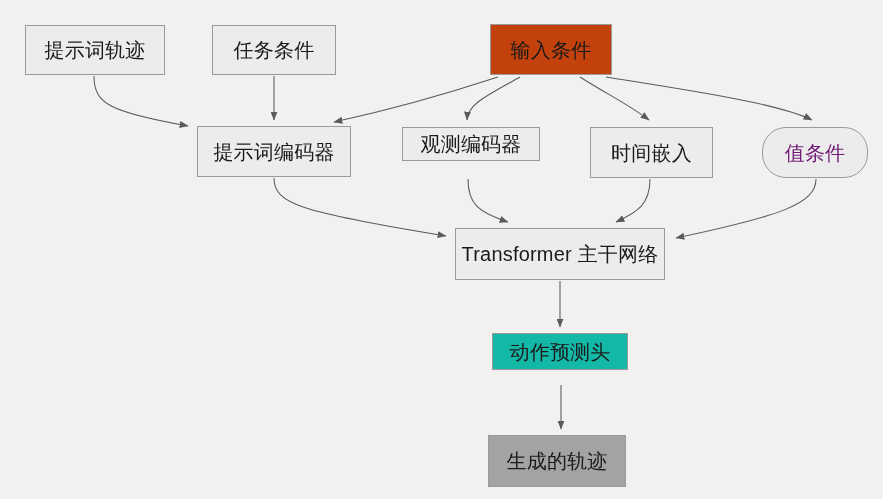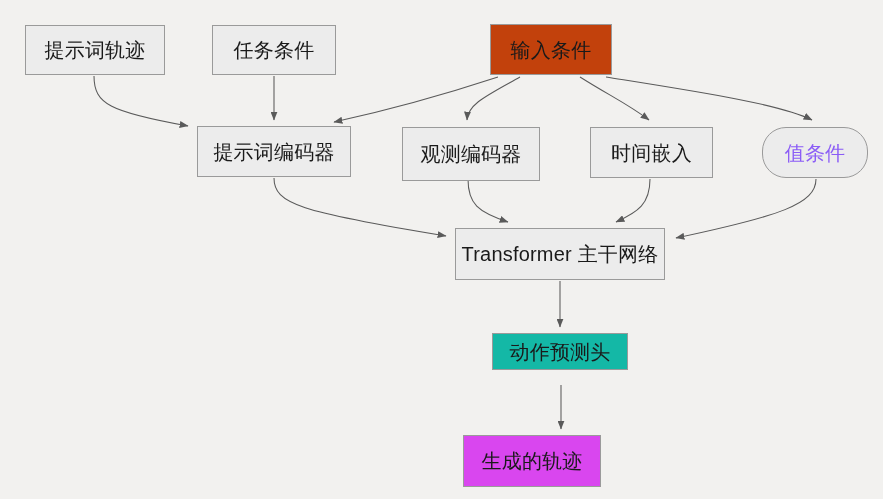--- a/index.html
+++ b/index.html
@@ -81,32 +81,32 @@
   </div>
   <div class="node" id="node-task-cond" style="left: 212px; top: 25px; width: 124px; height: 50px; background: rgb(236, 236, 236); border-color: rgb(154, 154, 154); color: rgb(26, 26, 26);">
     <span class="node-label">任务条件</span>
   </div>
   <div class="node" id="node-input-cond" style="left: 490px; top: 24px; width: 122px; height: 51px; background: #c2410c; border-color: rgb(154, 154, 154); color: rgb(26, 26, 26);">
     <span class="node-label">输入条件</span>
   </div>
   <div class="node" id="node-prompt-enc" style="left: 197px; top: 126px; width: 154px; height: 51px; background: rgb(236, 236, 236); border-color: rgb(154, 154, 154); color: rgb(26, 26, 26); text-align: center;">
     <span class="node-label">提示词编码器</span>
   </div>
-  <div class="node" id="node-obs-enc" style="left: 402px; top: 127px; width: 138px; height: 54px; background: rgb(236, 236, 236); border-color: rgb(154, 154, 154); color: rgb(26, 26, 26);">
+  <div class="node" id="node-obs-enc" style="left: 402px; top: 127px; width: 138px; height: 34px; background: rgb(236, 236, 236); border-color: rgb(154, 154, 154); color: rgb(26, 26, 26);">
     <span class="node-label">观测编码器</span>
   </div>
   <div class="node" id="node-time-embed" style="left: 590px; top: 127px; width: 123px; height: 51px; background: rgb(236, 236, 236); border-color: rgb(154, 154, 154); color: rgb(26, 26, 26);">
     <span class="node-label">时间嵌入</span>
   </div>
-  <div class="node" id="node-value-cond" style="left: 762px; top: 127px; width: 106px; height: 51px; background: rgb(236, 236, 236); border-color: rgb(154, 154, 154); color: #8b5cf6; border-radius: 24px;">
+  <div class="node" id="node-value-cond" style="left: 762px; top: 127px; width: 106px; height: 51px; background: rgb(236, 236, 236); border-color: rgb(154, 154, 154); color: #701a75; border-radius: 24px;">
     <span class="node-label">值条件</span>
   </div>
   <div class="node" id="node-backbone" style="left: 455px; top: 228px; width: 210px; height: 52px; background: rgb(236, 236, 236); border-color: rgb(154, 154, 154); color: rgb(26, 26, 26);">
     <span class="node-label">Transformer 主干网络</span>
   </div>
   <div class="node" id="node-action-head" style="left: 492px; top: 333px; width: 136px; height: 37px; background: #14b8a6; border-color: rgb(154, 154, 154); color: rgb(26, 26, 26);">
     <span class="node-label">动作预测头</span>
   </div>
-  <div class="node" id="node-generated" style="left: 463px; top: 435px; width: 138px; height: 52px; background: #d946ef; border-color: rgb(154, 154, 154); color: rgb(26, 26, 26);">
+  <div class="node" id="node-generated" style="left: 488px; top: 435px; width: 138px; height: 52px; background: #a3a3a3; border-color: rgb(154, 154, 154); color: rgb(26, 26, 26);">
     <span class="node-label">生成的轨迹</span>
   </div>
 
 </div>
 
 </body></html>

